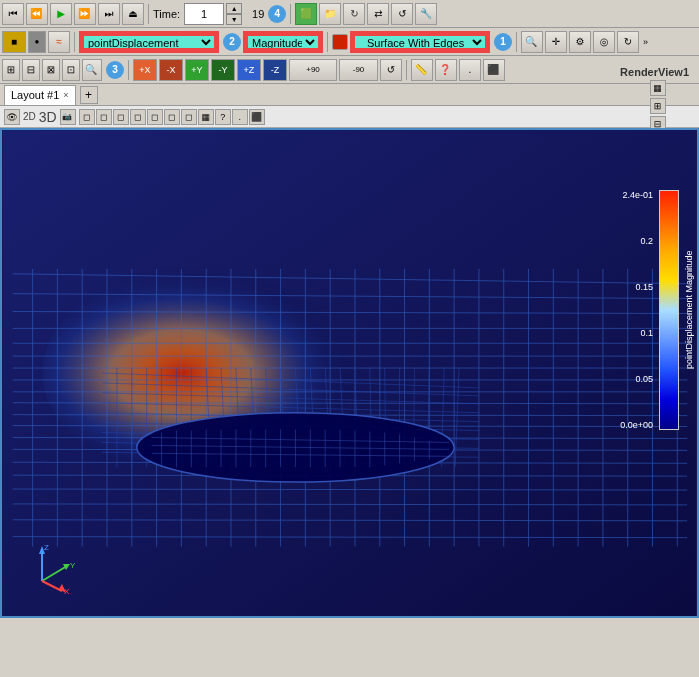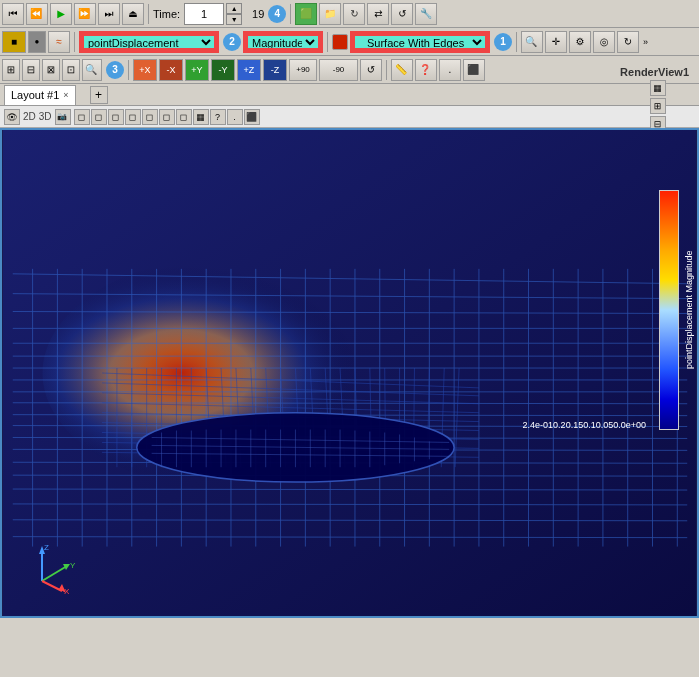--- a/index.html
+++ b/index.html
@@ -83,21 +83,21 @@
       margin-left: 2px;
     }
 
     .tab-bar {
       display: flex;
       align-items: center;
       background: #d4d0c8;
       border-bottom: 1px solid #999;
       padding: 2px 4px;
       height: 22px;
-      gap: 14px;
+      gap: 4px;
     }
     .tab {
       display: flex;
       align-items: center;
       background: #e8e4de;
       border: 1px solid #999;
       border-bottom: none;
       padding: 1px 6px;
       font-size: 11px;
       cursor: pointer;
@@ -160,24 +160,25 @@
       flex-direction: column;
     }
     .colorbar-gradient {
       width: 20px;
       flex: 1;
       background: linear-gradient(to bottom, #ff2200, #ff6600, #ffaa00, #ffdd00, #aaddff, #6699ff, #2255ff, #0000dd, #000088);
       border: 1px solid #ccc;
     }
     .colorbar-labels {
       position: absolute;
-      right: 51px;
+      right: 44px;
       top: 60px;
       height: 240px;
       display: flex;
+      flex-direction: column;
       justify-content: space-between;
       align-items: flex-end;
     }
     .colorbar-label {
       font-size: 9px;
       color: white;
       white-space: nowrap;
     }
     .colorbar-title {
       position: absolute;
@@ -271,21 +272,21 @@
   <div class="toolbar-btn" style="width:20px;">🔍</div>
   <div class="circle-badge">3</div>
   <div class="separator"></div>
 
   <div class="toolbar-btn" style="width:24px; background:#e06030; color:white; font-size:9px;">+X</div>
   <div class="toolbar-btn" style="width:24px; background:#b04020; color:white; font-size:9px;">-X</div>
   <div class="toolbar-btn" style="width:24px; background:#30a030; color:white; font-size:9px;">+Y</div>
   <div class="toolbar-btn" style="width:24px; background:#206820; color:white; font-size:9px;">-Y</div>
   <div class="toolbar-btn" style="width:24px; background:#3060d0; color:white; font-size:9px;">+Z</div>
   <div class="toolbar-btn" style="width:24px; background:#204090; color:white; font-size:9px;">-Z</div>
-  <div class="toolbar-btn" style="width:28px; font-size:8px;">+90</div>
+  <div class="toolbar-btn" style="width:48px; font-size:8px;">+90</div>
   <div class="toolbar-btn" style="width:39px; font-size:8px;">-90</div>
   <div class="toolbar-btn">↺</div>
   <div class="separator"></div>
   <div class="toolbar-btn">📏</div>
   <div class="toolbar-btn">❓</div>
   <div class="toolbar-btn">.</div>
   <div class="toolbar-btn" style="color:#cc3300;">⬛</div>
 </div>
 
 <div class="tab-bar">
@@ -293,21 +294,21 @@
     <span>Layout #1</span>
     <span class="tab-close">×</span>
   </div>
   <div class="tab-add">+</div>
 </div>
 
 <div class="render-bar">
   <div class="render-bar-left">
     <div class="render-btn">👁</div>
     <span style="font-size:10px; color:#444;">2D</span>
-    <span style="font-size:10px; color:#444;">3D</span>
+    <span style="font-size:14px; color:#444;">3D</span>
     <div class="render-btn" style="font-size:8px;">📷</div>
 
     <div style="display:flex; gap:1px;">
       <div class="render-btn">◻</div>
       <div class="render-btn">◻</div>
       <div class="render-btn">◻</div>
       <div class="render-btn">◻</div>
       <div class="render-btn">◻</div>
       <div class="render-btn">◻</div>
       <div class="render-btn">◻</div>

